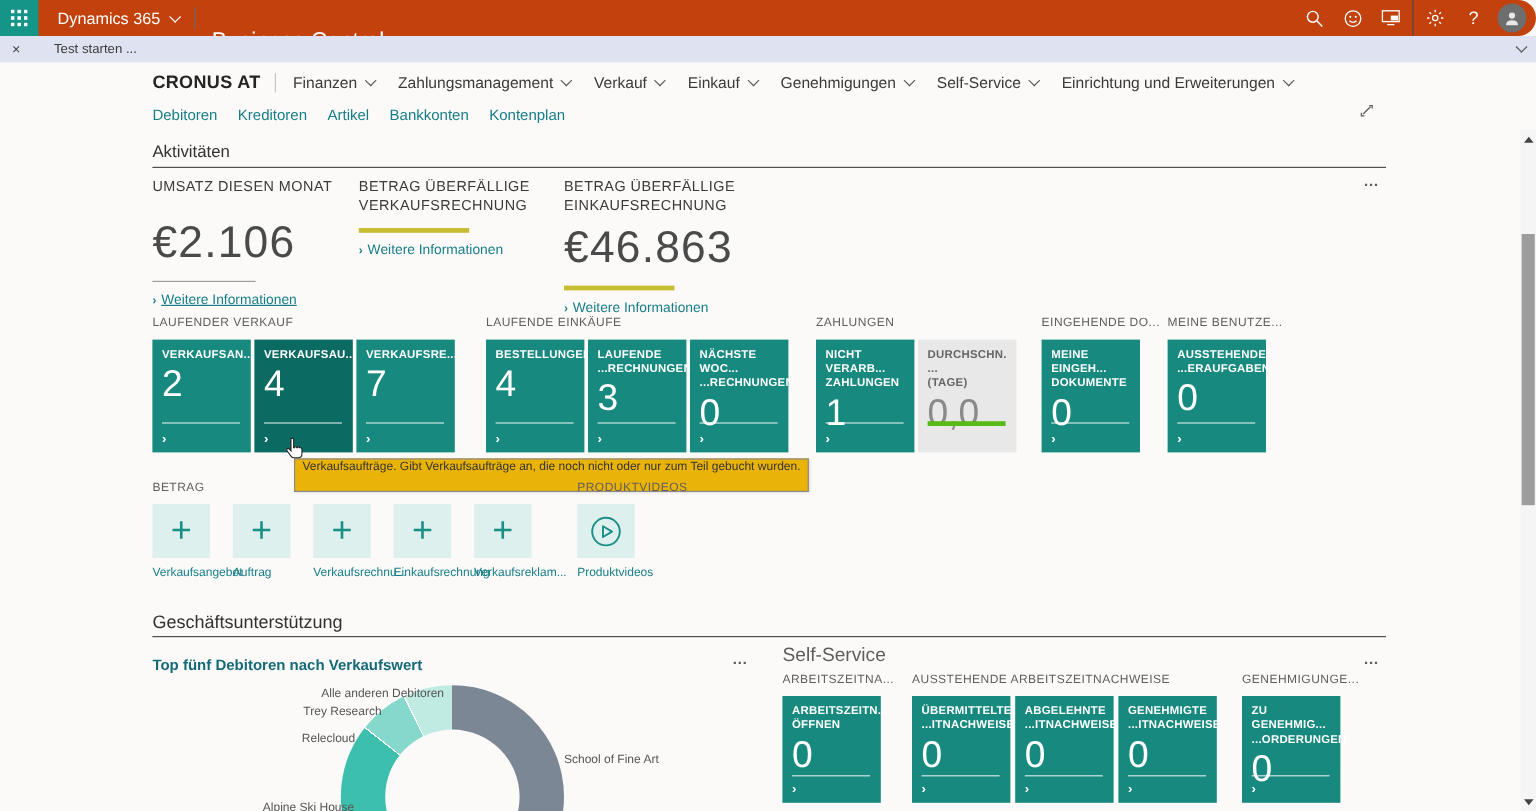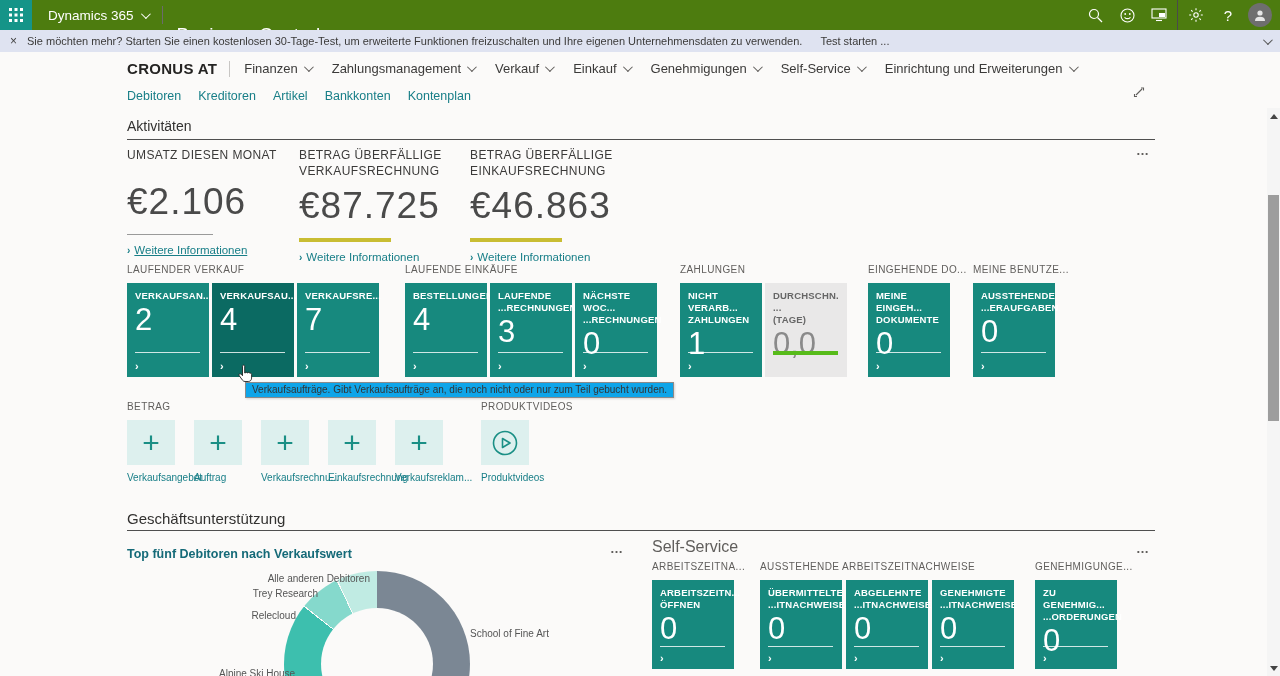--- a/index.html
+++ b/index.html
@@ -1,19 +1,19 @@
 <!DOCTYPE html>
 <html><head>
 <meta charset="utf-8">
 <style>
   html,body{margin:0;padding:0;background:#e8e8e8;font-family:"Liberation Sans",sans-serif;}
   .stage{position:relative;width:1280px;height:676px;overflow:hidden;background:#fbfaf9;}
 
   
-  .topbar{position:absolute;left:0;top:0;width:1280px;height:30px;background:#4d7c0f;display:flex;align-items:center;color:#fff;}
+  .topbar{position:absolute;left:0;top:0;width:1280px;height:30px;background:#c2410c;display:flex;align-items:center;color:#fff;border-radius:15px;}
   .waffle-btn{width:32px;height:30px;background:#159488;display:flex;align-items:center;justify-content:center;cursor:pointer;}
   .tb-app{margin-left:16px;font-size:13.5px;display:flex;align-items:center;gap:7px;}
   .tb-divider{width:1px;height:18px;background:#6b6b6b;margin:0 14px;}
   .tb-product{font-size:19px;margin-top:40px;}
   .tb-right{margin-left:auto;display:flex;align-items:center;gap:0;}
   .tb-iconbtn{width:32px;height:30px;display:flex;align-items:center;justify-content:center;cursor:pointer;}
   .tb-sep{width:1px;height:30px;background:#4a4a4a;margin:0 2px;}
   .avatar{width:24px;height:24px;border-radius:50%;background:#6e6e6e;display:flex;align-items:center;justify-content:center;margin:0 8px 0 4px;}
   .caret{display:inline-block;width:6px;height:6px;border-right:1px solid currentColor;border-bottom:1px solid currentColor;transform:rotate(45deg) translateY(-2px);}
   .helpmark{font-size:15px;color:#fff;}
@@ -68,21 +68,21 @@
   
   .start-group{position:absolute;top:401px;}
   .start-label{font-size:10px;letter-spacing:.4px;color:#605e5c;margin-bottom:8px;}
   .start-tiles{display:flex;}
   .action{width:67px;flex:none;cursor:pointer;}
   .action-sq{width:48px;height:45px;background:#ddf0ee;display:flex;align-items:center;justify-content:center;}
   .plus{font-size:30px;font-weight:200;color:#1a8f85;line-height:1;}
   .action-label{margin-top:7px;font-size:10px;color:#177e87;white-space:nowrap;}
 
   
-  .tooltip{position:absolute;left:245px;top:382px;background:#0ea5e9;border:1px solid #8a8a8a;font-size:10px;color:#333;padding:1px 6px 2px 6px;white-space:nowrap;box-shadow:1px 1px 2px rgba(0,0,0,.15);}
+  .tooltip{position:absolute;left:245px;top:382px;background:#eab308;border:1px solid #8a8a8a;font-size:10px;color:#333;padding:1px 6px 14px 6px;white-space:nowrap;box-shadow:1px 1px 2px rgba(0,0,0,.15);}
   .cursor{position:absolute;left:236px;top:364px;}
 
   
   .chart-title{position:absolute;left:127px;top:547px;font-size:12.5px;font-weight:bold;color:#156a78;}
   .donut{position:absolute;left:284px;top:571px;width:186px;height:186px;border-radius:50%;}
   .donut::after{content:"";position:absolute;left:37px;top:37px;width:112px;height:112px;border-radius:50%;background:#fbfaf9;}
   .chart-label{position:absolute;font-size:10px;color:#555;}
 
   
   .ss-head{position:absolute;left:652px;top:538px;font-size:16px;color:#605e5c;}
@@ -161,21 +161,20 @@
         <svg width="14" height="14" viewBox="0 0 14 14">
             <circle cx="7" cy="5" r="2.6" fill="#e6e6e6"></circle>
             <path d="M2 13 Q2 8.8 7 8.8 Q12 8.8 12 13 Z" fill="#e6e6e6"></path>
           </svg>
       </div>
     </div>
   </div>
 
   <div class="ribbon">
     <span class="ribbon-close">×</span>
-    <span>Sie möchten mehr? Starten Sie einen kostenlosen 30-Tage-Test, um erweiterte Funktionen freizuschalten und Ihre eigenen Unternehmensdaten zu verwenden.</span>
     <span class="ribbon-action">Test starten ...</span>
     <span class="ribbon-chev"><span class="caret"></span></span>
   </div>
 
   <div class="navrow">
     <span class="company">CRONUS AT</span>
     <span class="nav-sep"></span>
     <span class="menu-item">
         <span>Finanzen</span>
         <span class="caret"></span>
@@ -231,21 +230,20 @@
       <div class="kpi-value">€2.106</div>
       <div class="kpi-bar gray"></div>
       <div class="kpi-link u">
           <span class="gt">›</span>
           <span class="txt">Weitere Informationen</span>
         </div>
     </div>
     <div class="kpi" style="left:172px;">
       <div class="kpi-label">BETRAG ÜBERFÄLLIGE
 VERKAUFSRECHNUNG</div>
-      <div class="kpi-value">€87.725</div>
       <div class="kpi-bar yellow"></div>
       <div class="kpi-link">
           <span class="gt">›</span>
           <span class="txt">Weitere Informationen</span>
         </div>
     </div>
     <div class="kpi" style="left:343px;">
       <div class="kpi-label">BETRAG ÜBERFÄLLIGE
 EINKAUFSRECHNUNG</div>
       <div class="kpi-value">€46.863</div>

